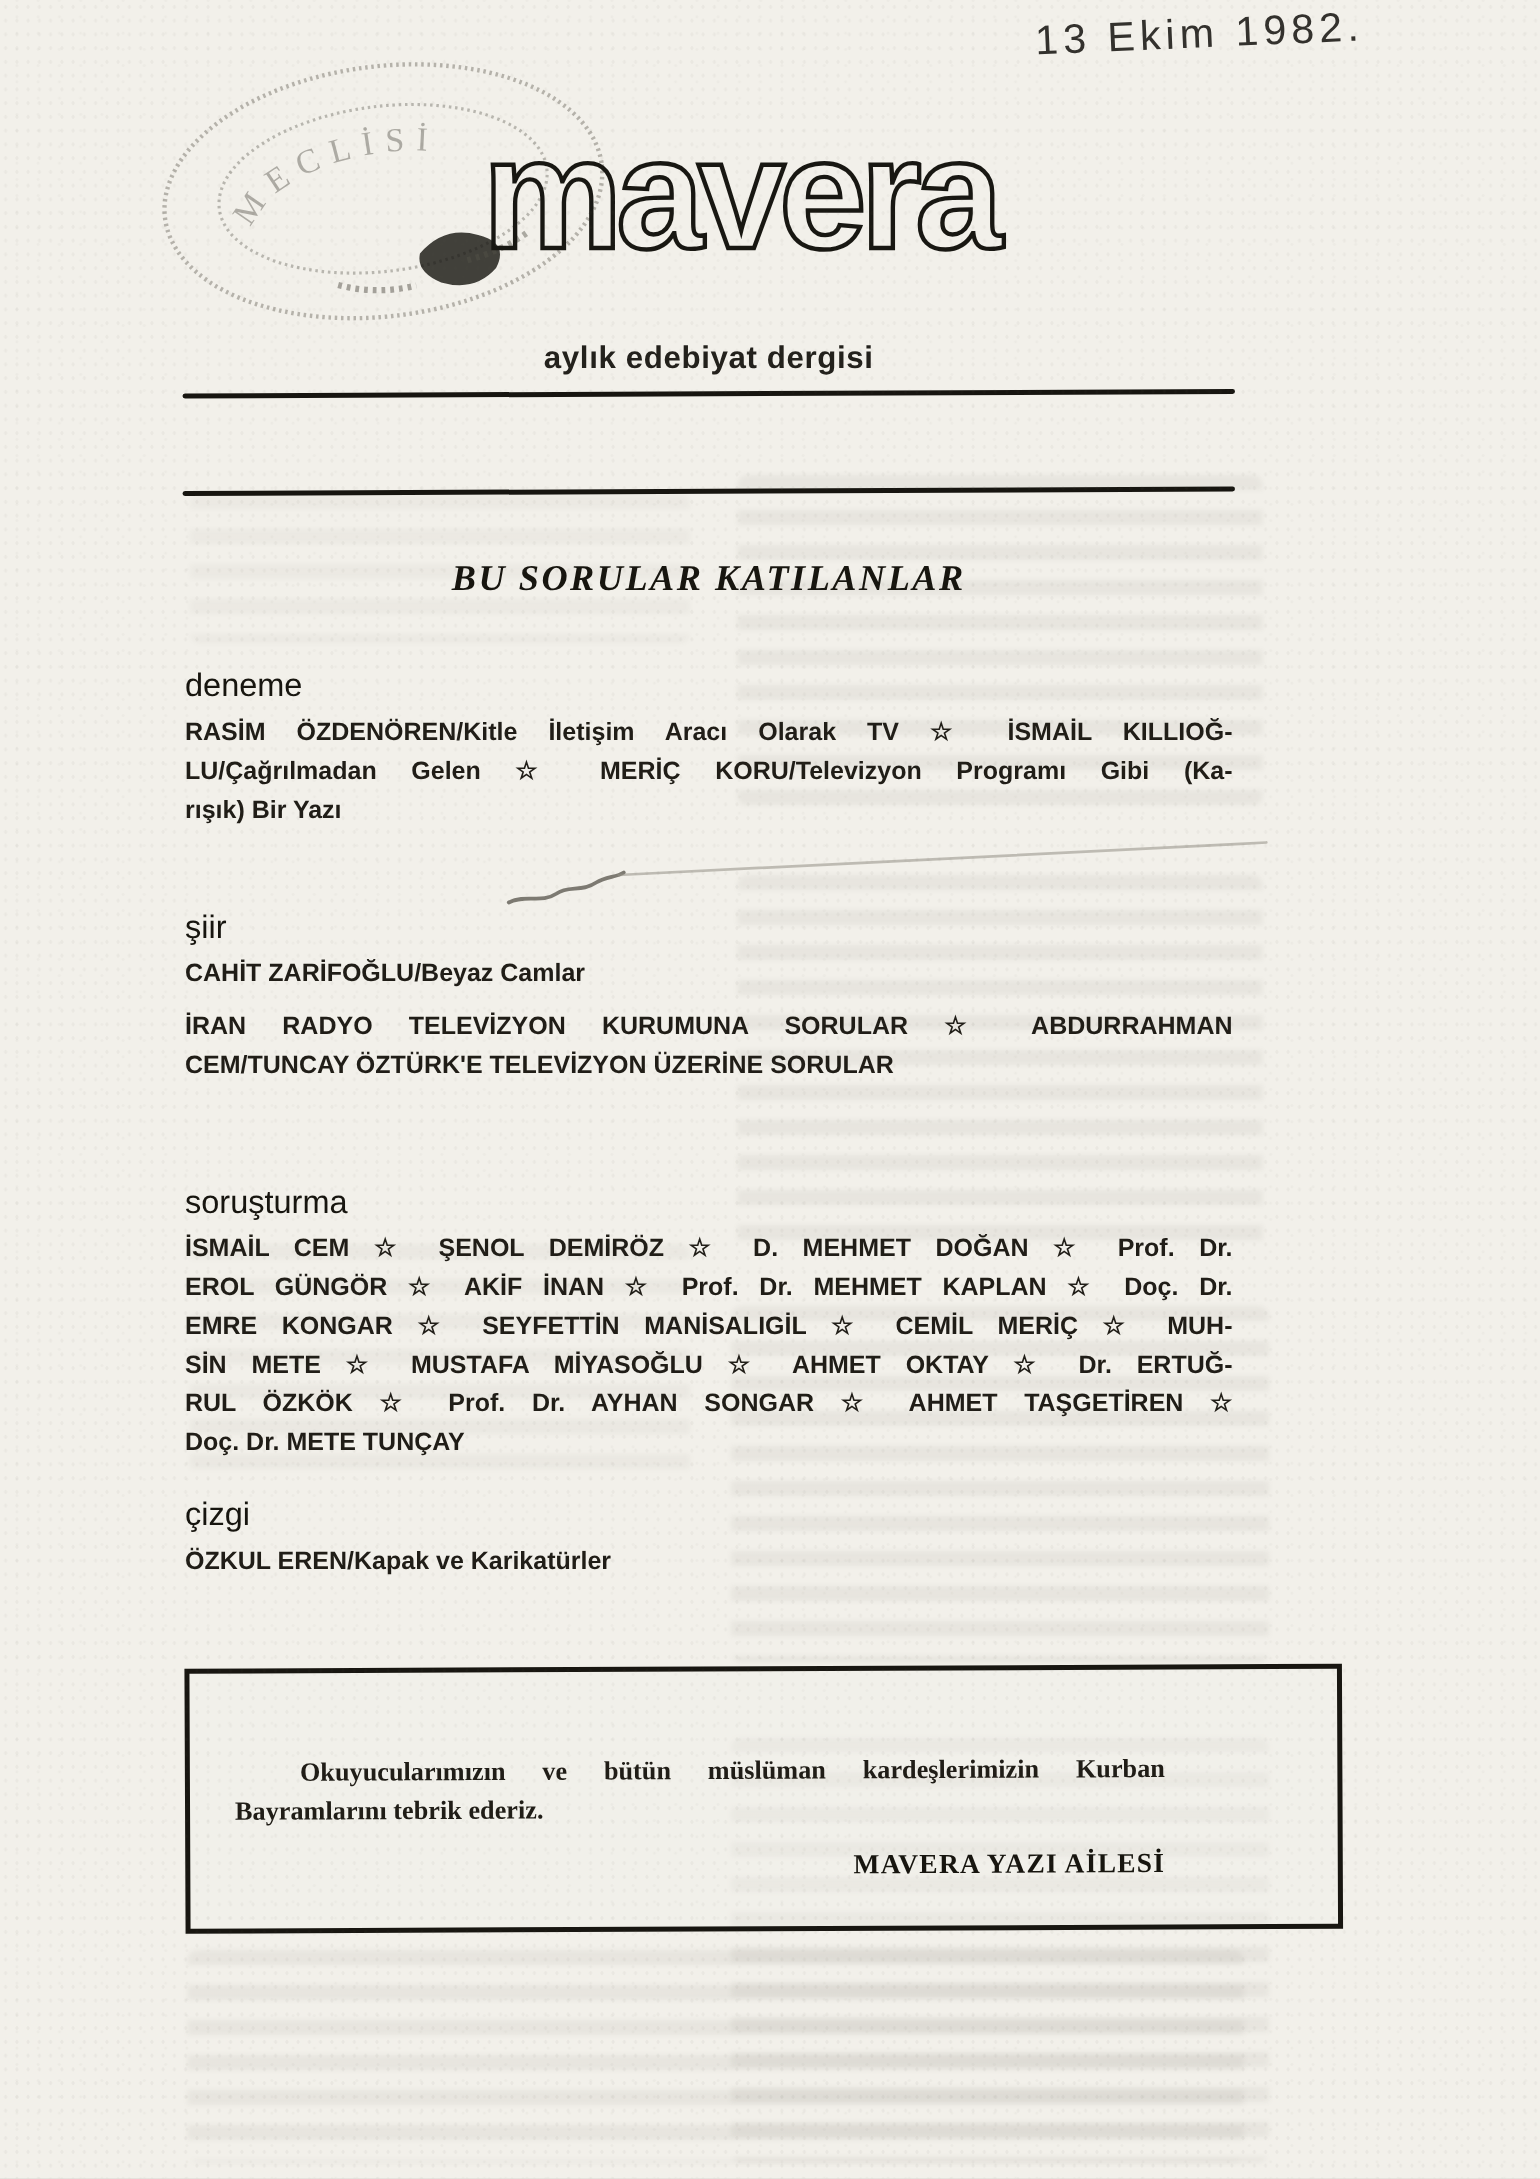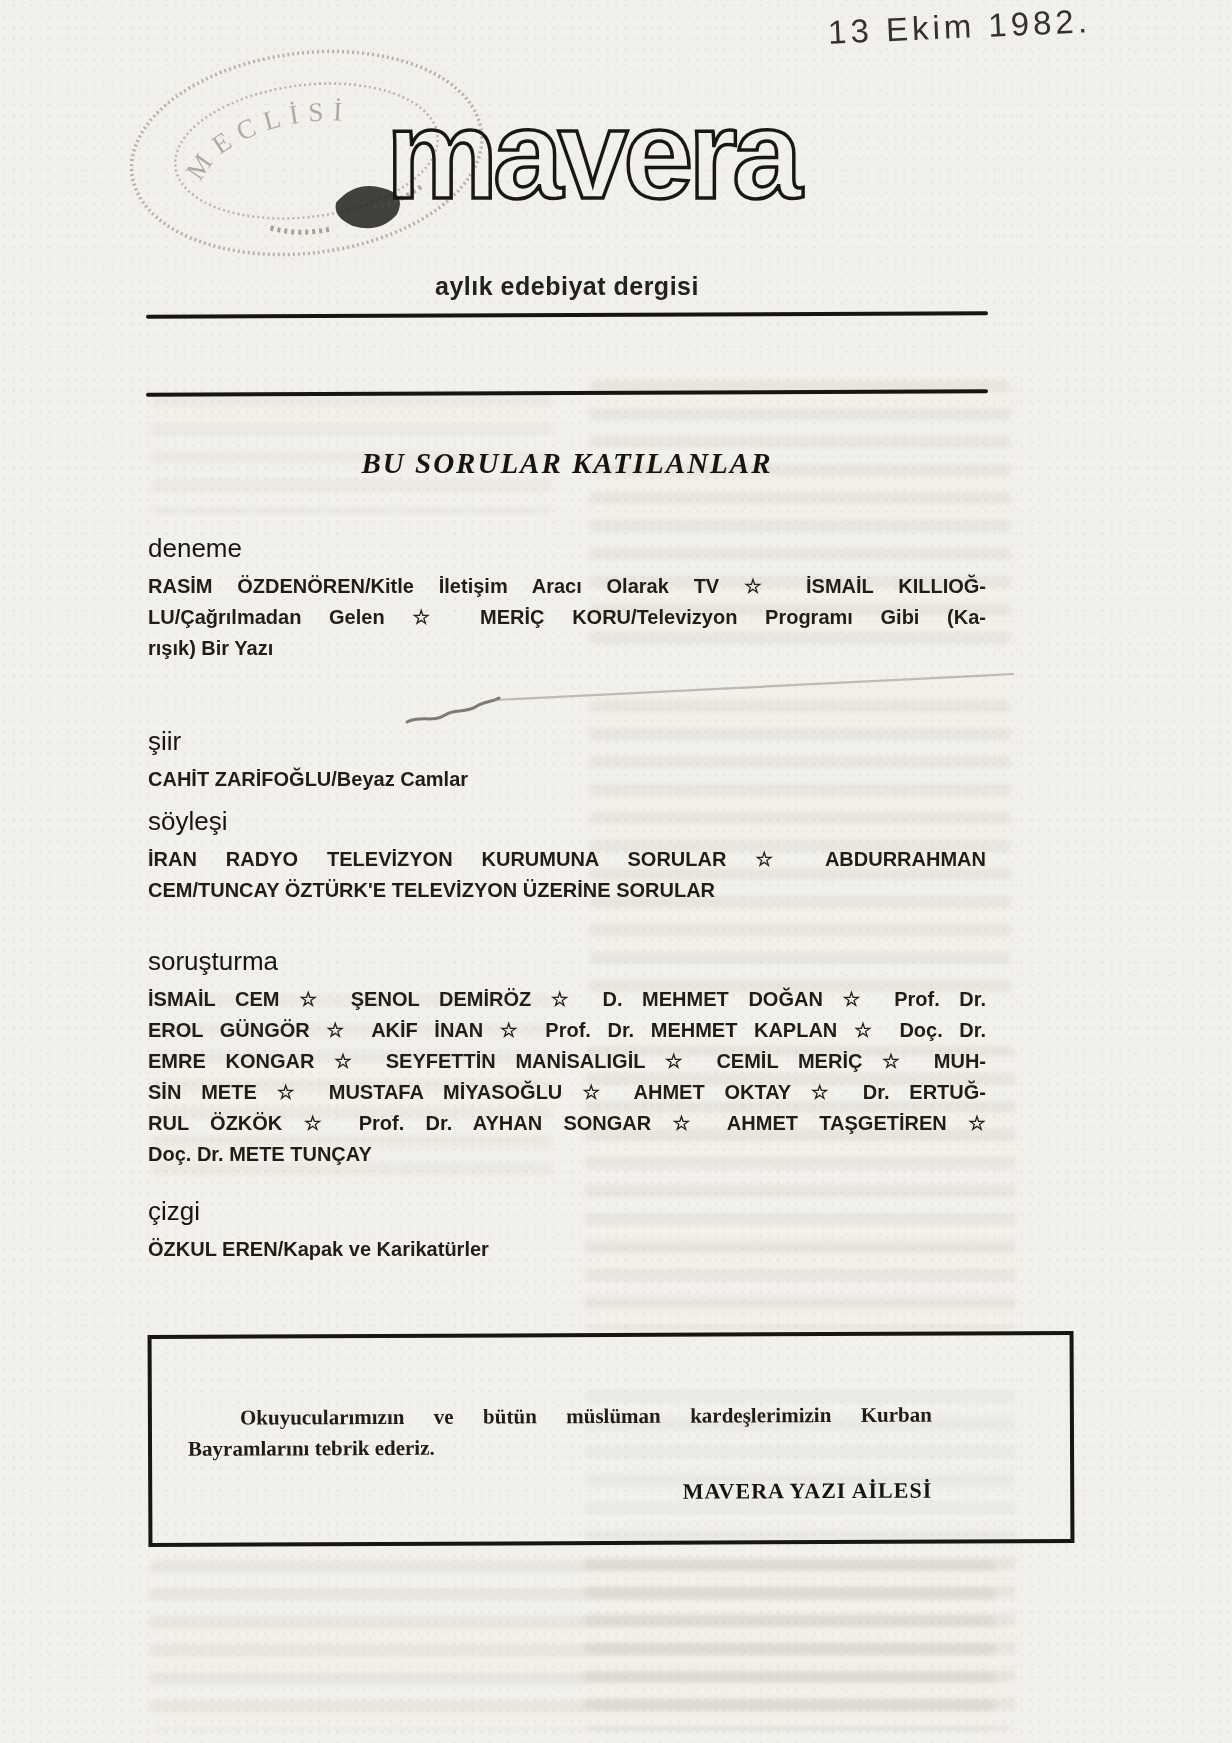--- a/index.html
+++ b/index.html
@@ -153,21 +153,20 @@
         <div class="jline">CAHİT ZARİFOĞLU/Beyaz Camlar</div>
       </div>
   </div>
 
   <svg class="artifact" style="left:395px;top:662px;" width="640" height="75" viewBox="0 0 640 75">
     <path d="M 12 60 c 14 -7 26 1 38 -7 c 10 -7 20 -1 32 -9 c 8 -5 16 -4 22 -8" fill="none" stroke="#56534a" stroke-width="3" opacity="0.75" stroke-linecap="round"></path>
     <path d="M 100 38 C 240 30, 430 22, 618 12" fill="none" stroke="#939085" stroke-width="2.2" opacity="0.55" stroke-linecap="round"></path>
   </svg>
 
   <div class="content section" id="sec-soylesi">
-    <div class="sec-heading">söyleşi</div>
     <div class="sec-body">
         <div class="jline">İRAN RADYO TELEVİZYON KURUMUNA SORULAR ☆ ABDURRAHMAN</div>
         <div class="jline">CEM/TUNCAY ÖZTÜRK'E TELEVİZYON ÜZERİNE SORULAR</div>
       </div>
   </div>
 
   <div class="content section" id="sec-sorusturma">
     <div class="sec-heading">soruşturma</div>
     <div class="sec-body">
         <div class="jline">İSMAİL CEM ☆ ŞENOL DEMİRÖZ ☆ D. MEHMET DOĞAN ☆ Prof. Dr.</div>

